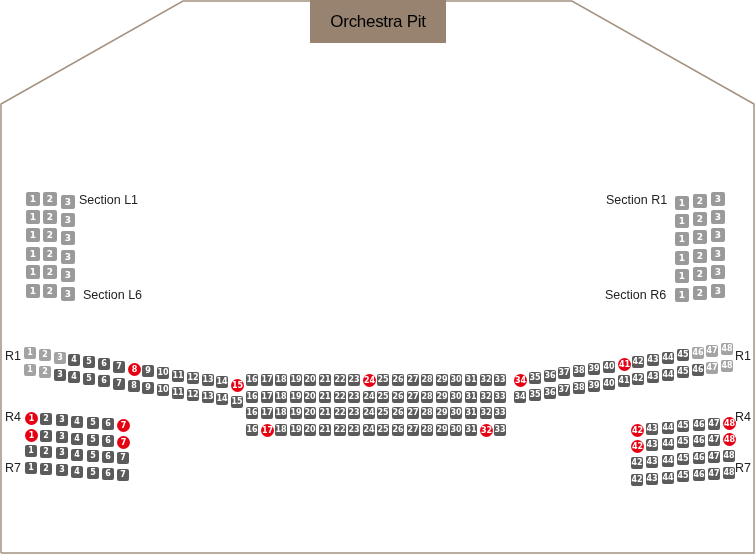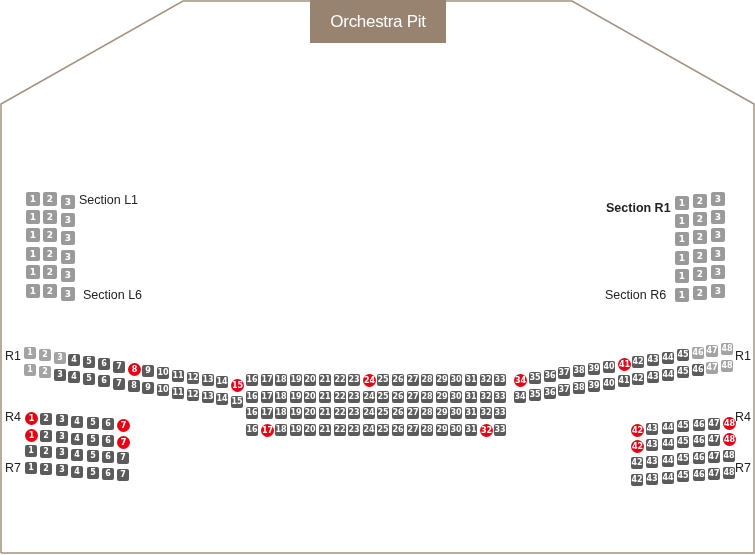--- a/index.html
+++ b/index.html
@@ -1,20 +1,20 @@
 <!DOCTYPE html>
 <html><head>
 <meta charset="utf-8">
 <style>
   html, body { margin:0; padding:0; background:#ffffff; }
   body { width:755px; height:555px; position:relative; overflow:hidden;
          font-family:"Liberation Sans", sans-serif; }
   #hall-outline { position:absolute; left:0; top:0; }
   .pit { position:absolute; left:310px; top:0; width:136px; height:43px;
-         background:#978370; color:#ffffff; font-size:17px; display:flex;
+         background:#978370; color:#000000; font-size:17px; display:flex;
          align-items:center; justify-content:center; letter-spacing:-0.3px; }
   .seat { position:absolute; width:12px; height:12px; border-radius:2px;
           color:#fff; font-size:8px; font-weight:bold; display:flex;
           align-items:center; justify-content:center; line-height:1;
           font-family:"DejaVu Sans", sans-serif; cursor:pointer; box-sizing:border-box; }
   .seat.avail { background:#5b5b5b; }
   .seat.muted { background:#a3a3a3; }
   .seat.box { width:14px; height:14px; font-size:9px; background:#9a9a9a; }
   .seat.sel { background:#e60012; border-radius:50%; width:13px; height:13px; }
   .label { position:absolute; font-size:12.5px; color:#222; white-space:nowrap; }
@@ -24,21 +24,21 @@
 
 <svg id="hall-outline" width="755" height="555">
   <polyline points="1,553 1,104 183,1 572,1 754,104 754,553 1,553" fill="none" stroke="#a39281" stroke-width="1.5"></polyline>
 </svg>
 
 <div class="pit">Orchestra Pit</div>
 
 <div id="labels">
     <div class="label" style="left: 79px; top: 193px;">Section L1</div>
     <div class="label" style="left: 83px; top: 288px;">Section L6</div>
-    <div class="label" style="left: 606px; top: 201px; font-weight: bold;">Section R1</div>
+    <div class="label" style="left: 606px; top: 193px;">Section R1</div>
     <div class="label" style="left: 605px; top: 288px;">Section R6</div>
     <div class="label" style="left: 5px; top: 349px;">R1</div>
     <div class="label" style="left: 735px; top: 349px;">R1</div>
     <div class="label" style="left: 5px; top: 410px;">R4</div>
     <div class="label" style="left: 5px; top: 461px;">R7</div>
     <div class="label" style="left: 735px; top: 410px;">R4</div>
     <div class="label" style="left: 735px; top: 461px;">R7</div>
   </div>
 <div id="seats">
     <div class="seat box" style="left: 26px; top: 192px;">1</div>

